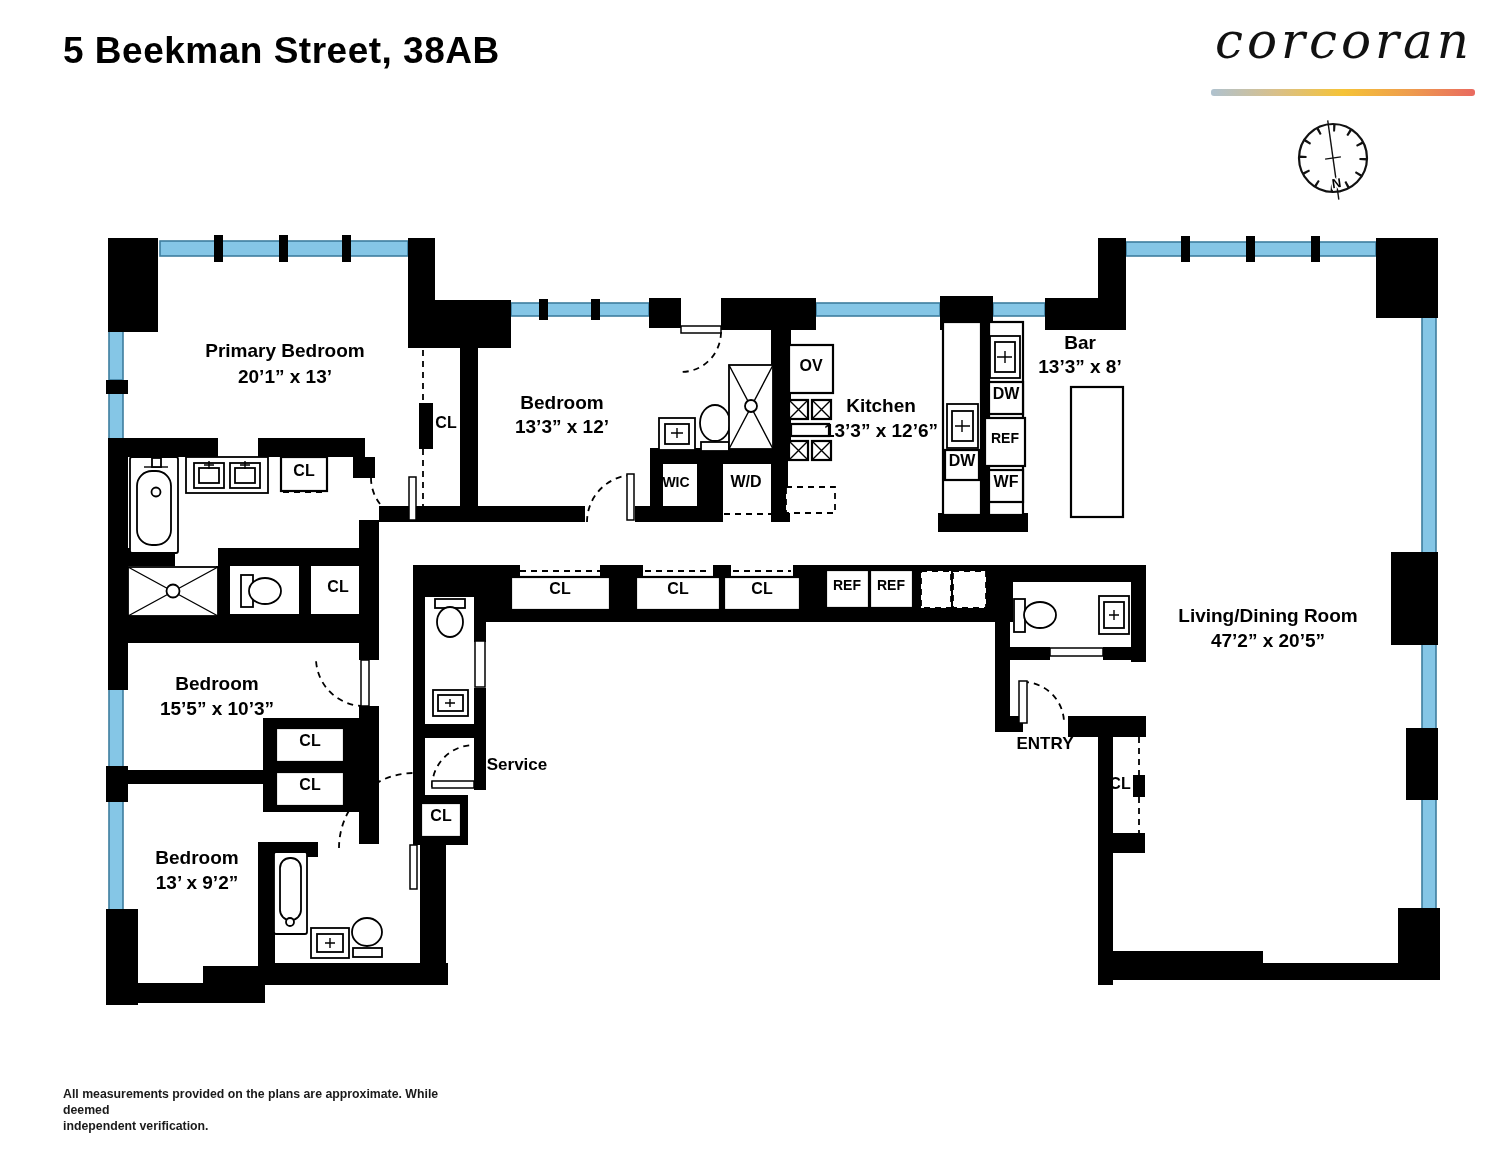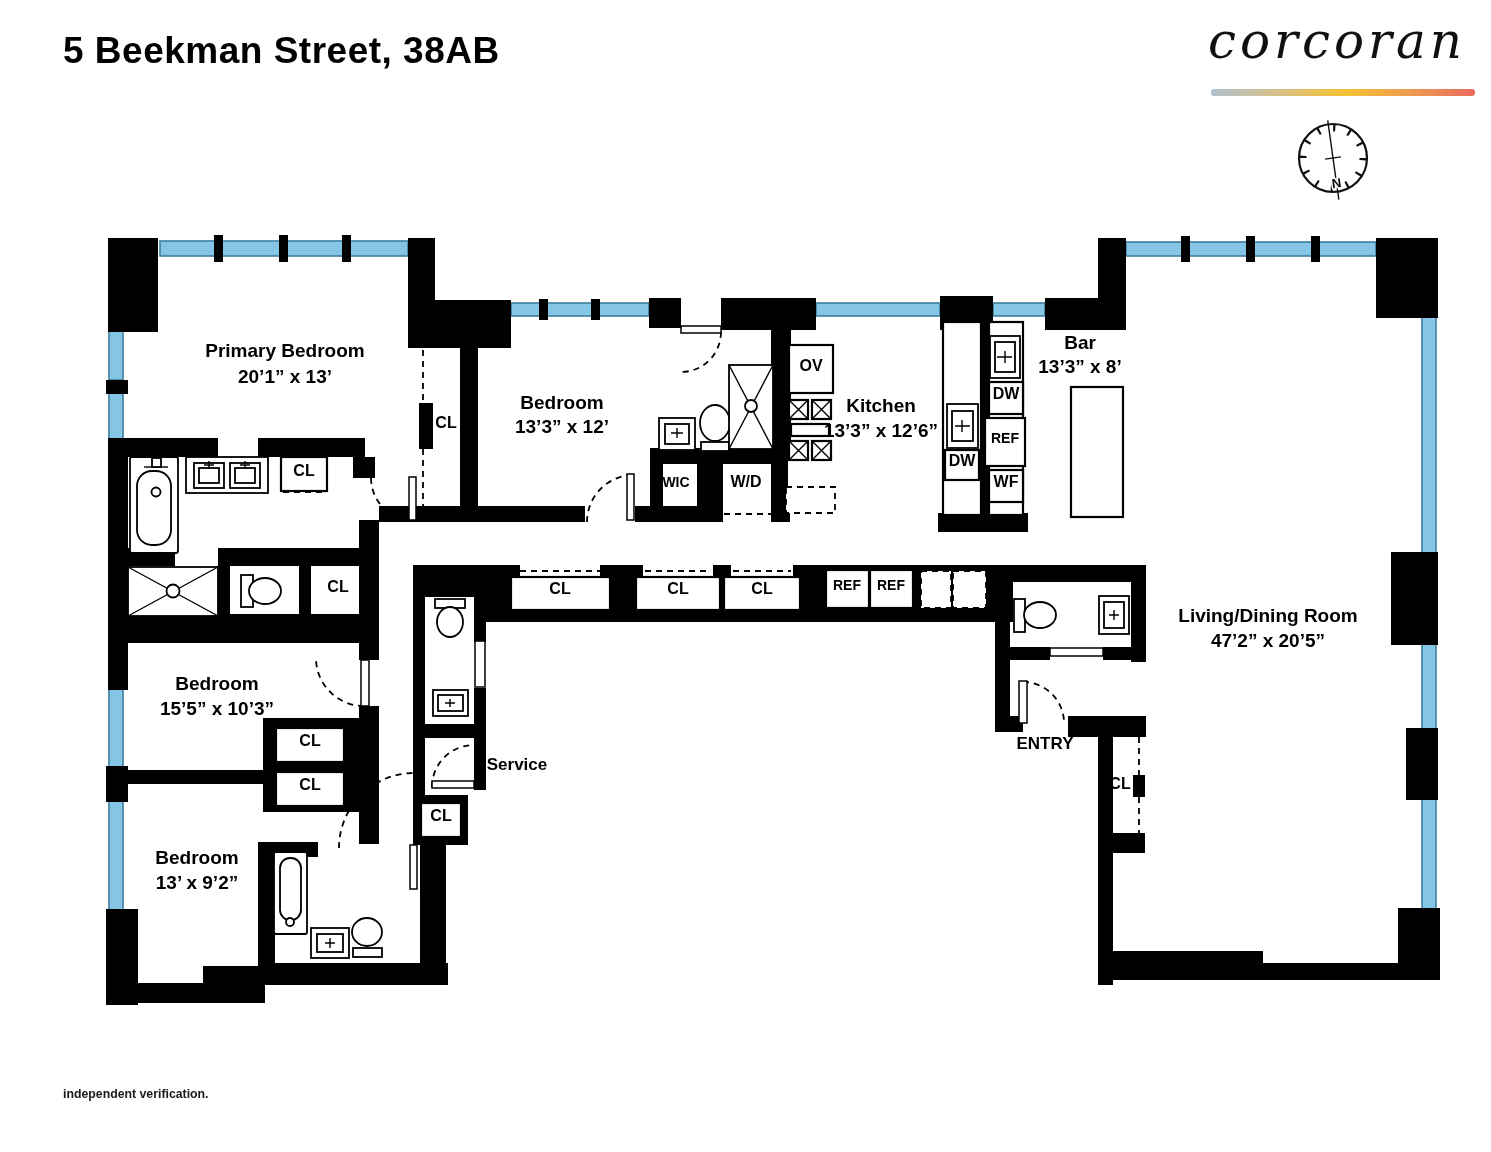--- a/index.html
+++ b/index.html
@@ -1,19 +1,19 @@
 <!DOCTYPE html>
 <html style="--wall: #000000; --window: #85C6E6; --window_stroke: #3E7E9F;"><head>
 <meta charset="utf-8">
 <style>
   html,body{margin:0;padding:0;background:#fff;}
   .page{position:relative;width:1491px;height:1152px;background:#fff;overflow:hidden;
         font-family:"Liberation Sans",sans-serif;margin-left:23px;}
   .title{position:absolute;left:40px;top:30px;font-size:37px;font-weight:700;color:#000;letter-spacing:.5px;}
-  .brand{position:absolute;left:1185px;top:12px;width:272px;
+  .brand{position:absolute;left:1185px;top:12px;width:272px;text-align:center;
          font-family:"DejaVu Serif",serif;font-style:italic;font-size:50px;color:#111;letter-spacing:4px;}
   .brand-bar{position:absolute;left:1188px;top:89px;width:264px;height:7px;border-radius:3px;
              background:linear-gradient(90deg,#AFC2CF,#D9C089,#F5C337,#EE9D4D,#E96A60);}
   .disclaimer{position:absolute;left:40px;top:1086px;width:420px;font-size:12.3px;font-weight:700;
               color:#1a1a1a;line-height:16px;}
   .disclaimer span{display:block;}
   svg.plan{position:absolute;left:0;top:0;}
   .w{fill:var(--wall,#000);}
   .win{fill:var(--window,#85C6E6);stroke:var(--window_stroke,#3E7E9F);stroke-width:1.6px;}
   .box{fill:#fff;stroke:#000;stroke-width:2.2px;}
@@ -345,16 +345,17 @@
       <circle cx="1310" cy="158" r="30" fill="none" stroke="#111" stroke-width="7" stroke-dasharray="2.2 13.5"></circle>
       <g transform="rotate(-8 1310 158)">
         <line x1="1310" y1="120" x2="1310" y2="200" stroke="#111" stroke-width="1.4"></line>
         <line x1="1302" y1="158" x2="1318" y2="158" stroke="#111" stroke-width="1.4"></line>
         <text class="nlbl" x="1310" y="188">N</text>
       </g>
     </g>
   </svg>
 
   <div class="disclaimer">
+    <span>All measurements provided on the plans are approximate. While deemed</span>
     <span>independent verification.</span>
   </div>
 
 </div>
 
 </body></html>

